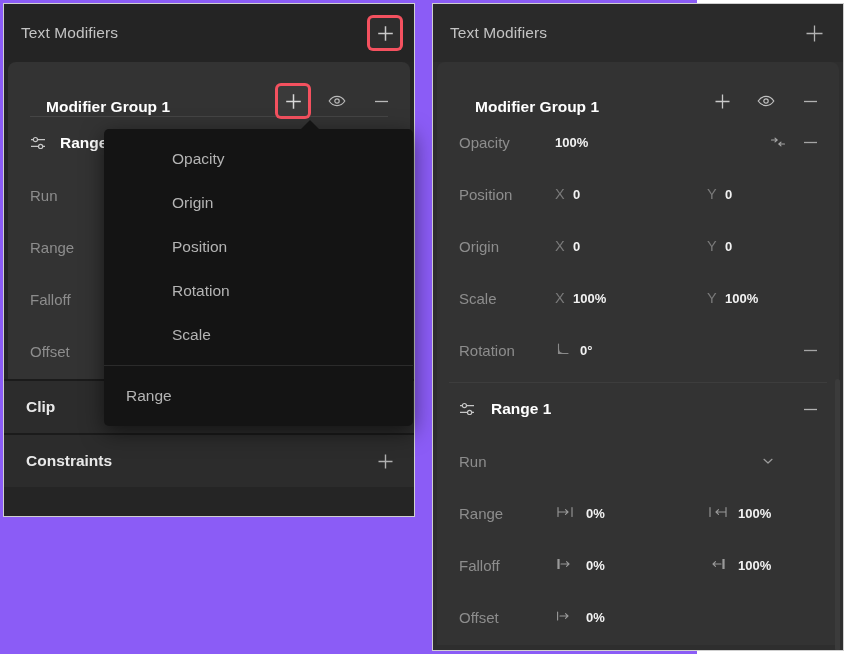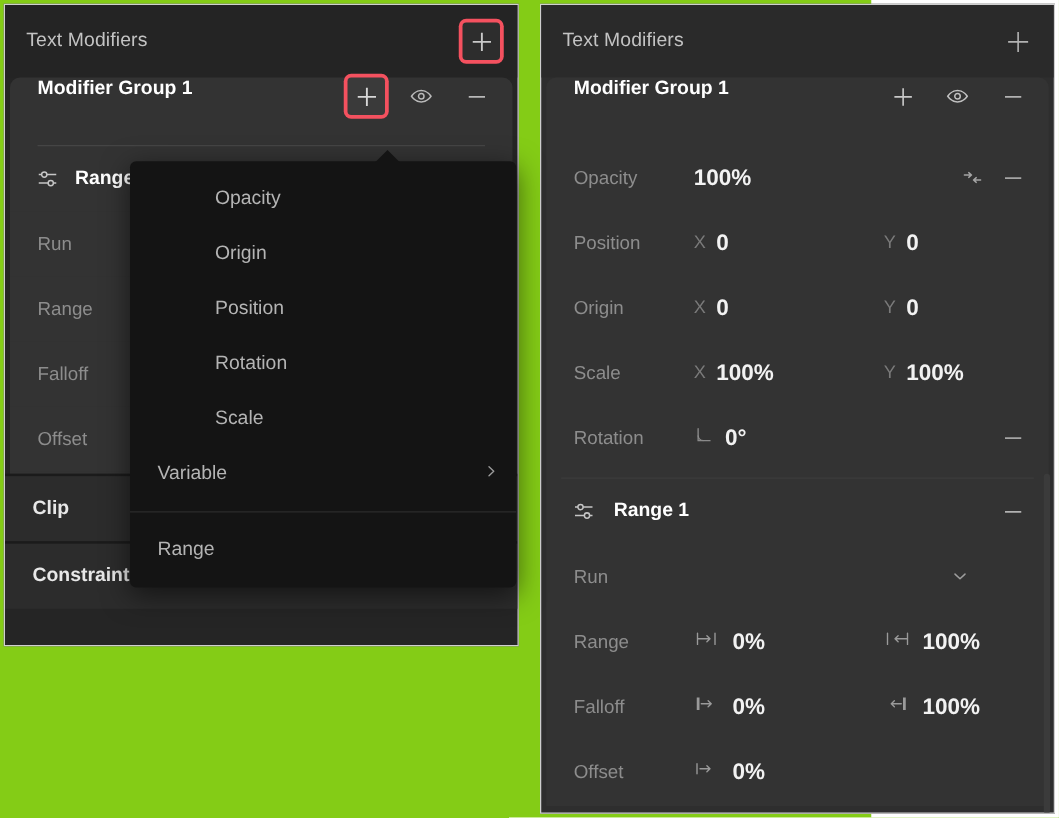--- a/index.html
+++ b/index.html
@@ -11,21 +11,21 @@
     background: #ffffff;
     font-family: "Liberation Sans", sans-serif;
     -webkit-font-smoothing: antialiased;
     overflow: hidden;
   }
 
   #stage {
     position: relative;
     width: 697px;
     height: 654px;
-    background: #84cc16;
+    background: #8b5cf6;
   }
 
   
   .panel {
     position: absolute;
     background: #1f1f1f;
     overflow: hidden;
   }
 
   .panel-left {
@@ -85,24 +85,25 @@
   .group-card {
     margin: 0 4px;
     background: #333333;
     border-radius: 8px 8px 0 0;
     padding-bottom: 2px;
   }
   .panel-right .group-card { background: #333333; }
 
   .group-header {
     display: flex;
-    align-items: flex-start;
+    align-items: flex-end;
     height: 54px;
     padding: 0 14px 0 22px;
     gap: 14px;
+    margin-left: 16px;
   }
 
   .group-name {
     font-size: 15.5px;
     font-weight: bold;
     color: #ffffff;
     flex: 1 1 auto;
     white-space: nowrap;
   }
 
@@ -137,21 +138,21 @@
   }
 
   .axis-letter {
     font-size: 14.5px;
     color: #7a7a7a;
     width: 9px;
     flex: 0 0 auto;
   }
 
   .field-value {
-    font-size: 18px;
+    font-size: 13px;
     font-weight: bold;
     color: #f2f2f2;
     white-space: nowrap;
   }
 
   .row-tail {
     margin-left: auto;
     display: flex;
     align-items: center;
     gap: 2px;
@@ -337,28 +338,20 @@
     </div>
     <div class="menu-item indented">
       <span>Position</span>
     </div>
     <div class="menu-item indented">
       <span>Rotation</span>
     </div>
     <div class="menu-item indented">
       <span>Scale</span>
     </div>
-    <div class="menu-item">
-      <span>Variable</span>
-      <span class="submenu-arrow">
-        <svg width="12" height="12" viewBox="0 0 12 12">
-          <path d="M4.2 2.4L8 6l-3.8 3.6" stroke="#9a9a9a" stroke-width="1.1" fill="none" stroke-linecap="round" stroke-linejoin="round"></path>
-        </svg>
-      </span>
-    </div>
 
     <div class="menu-sep"></div>
 
     <div class="menu-item">
       <span>Range</span>
     </div>
   </div>
 
   <div class="panel panel-right">
 

